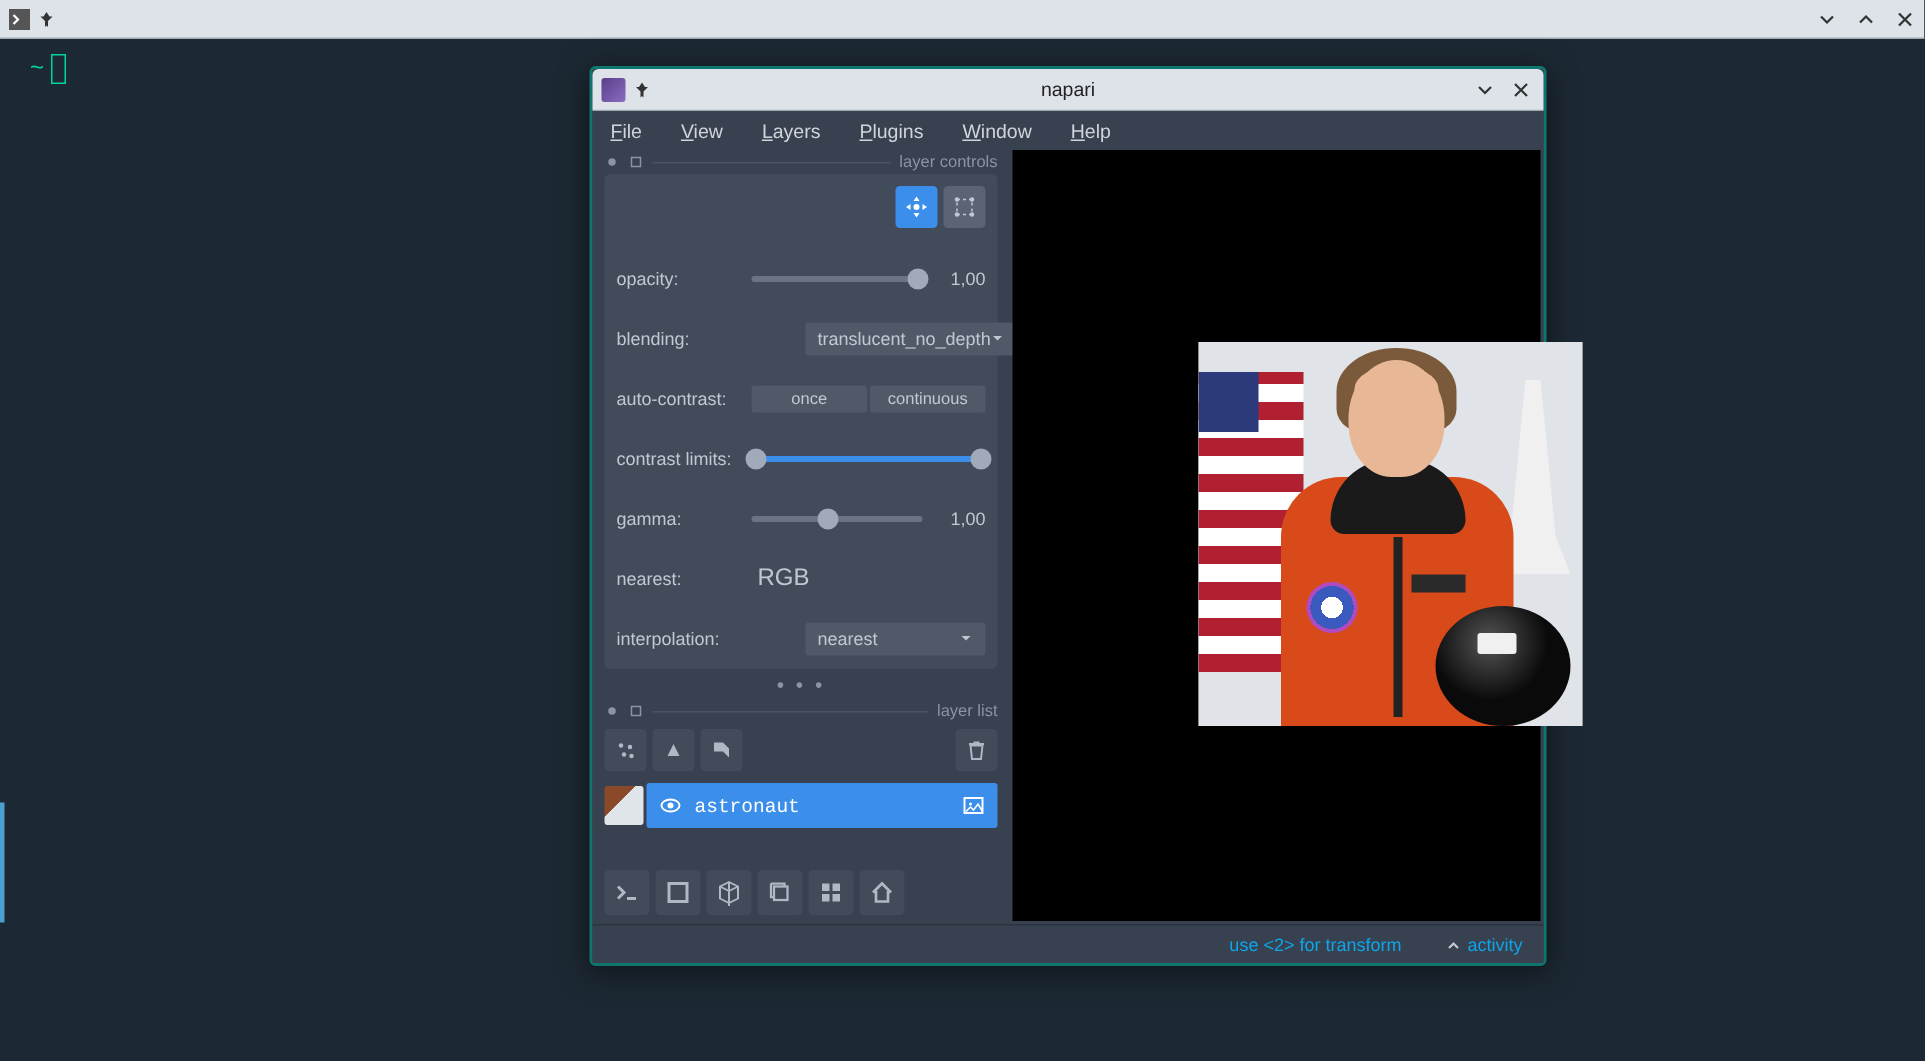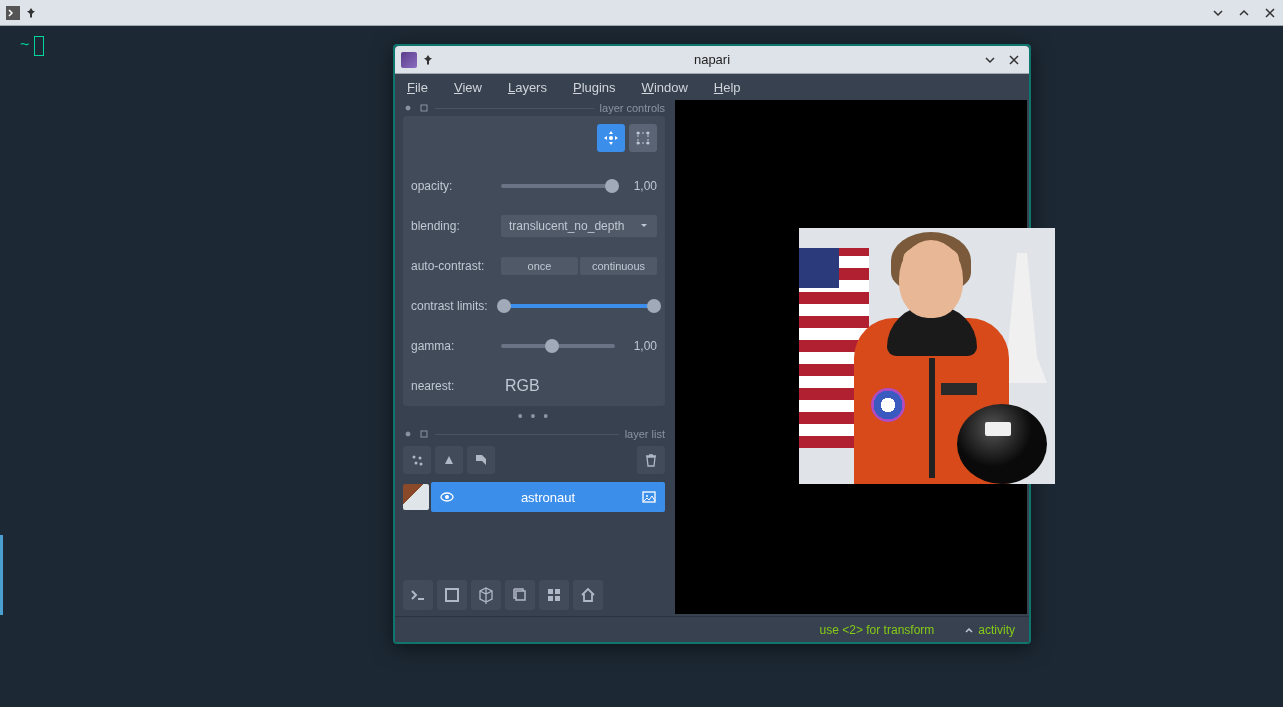--- a/index.html
+++ b/index.html
@@ -43,35 +43,35 @@
 .control-label { width: 82px; flex-shrink: 0; }
 .slider { flex: 1; height: 4px; background: #6a7485; border-radius: 2px; position: relative; cursor: pointer; }
 .slider-filled { height: 100%; background: #3b8eea; border-radius: 2px; position: absolute; left: 0; }
 .slider-thumb { position: absolute; width: 14px; height: 14px; background: #a0aab8; border-radius: 50%; top: -5px; }
 .slider-value { width: 34px; text-align: right; font-size: 12px; }
 .range-slider .slider-thumb.left { left: -4px; }
 .range-slider .slider-thumb.right { right: -4px; }
 .range-slider .slider-filled { left: 4px; right: 4px; width: auto; }
 .btn-group { display: flex; flex: 1; gap: 2px; }
 .btn-small { flex: 1; background: #4f5968; color: #c0c8d4; font-size: 11px; text-align: center; padding: 3px 0; border-radius: 2px; cursor: pointer; }
-.dropdown { flex: 1; background: #4f5968; color: #c0c8d4; font-size: 12px; padding: 4px 8px; border-radius: 2px; display: flex; justify-content: space-between; align-items: center; cursor: pointer; }
+.dropdown { flex: 1; background: #4f5968; color: #c0c8d4; font-size: 12px; padding: 4px 8px; border-radius: 2px; display: flex; justify-content: space-between; align-items: center; cursor: pointer; margin-left: 36px; }
 .static-val { flex: 1; font-size: 16px; color: #c0c8d4; padding-left: 4px; }
 
 .dots-divider { text-align: center; color: #8a94a3; font-size: 14px; letter-spacing: 2px; padding: 2px 0; }
 .vert-dots { position: absolute; right: 2px; top: 248px; color: #8a94a3; font-size: 12px; line-height: 4px; }
 
 .layer-list-tools { display: flex; gap: 4px; margin-top: 4px; }
 .ll-btn { width: 28px; height: 28px; background: #414b5a; border-radius: 3px; display: flex; align-items: center; justify-content: center; cursor: pointer; }
 .ll-btn.trash { margin-left: auto; }
 
 .layer-item { display: flex; align-items: center; margin-top: 8px; height: 30px; gap: 2px; }
 .layer-thumb { width: 26px; height: 26px; background: linear-gradient(135deg, #8a4a2a 40%, #e0e5ea 40%); border-radius: 2px; }
 .layer-main { flex: 1; background: #3b8eea; height: 30px; border-radius: 2px; display: flex; align-items: center; padding: 0 8px; gap: 8px; color: white; font-size: 13px; cursor: pointer; position: relative; }
 .layer-main .eye { flex-shrink: 0; }
-.layer-main .name { flex: 1; text-align: center; }
+.layer-main .name { flex: 1; text-align: left; font-family: Liberation Mono, monospace; }
 
 .bottom-tools { margin-top: auto; display: flex; gap: 4px; padding-bottom: 6px; }
 .bt-btn { width: 30px; height: 30px; background: #414b5a; border-radius: 3px; display: flex; align-items: center; justify-content: center; cursor: pointer; color: #b0b8c6; }
 
 .canvas { flex: 1; background: #000; margin: 0 2px 2px 2px; position: relative; }
 .image-content { position: absolute; left: 124px; top: 128px; width: 256px; height: 256px; background: #d8dce0; overflow: hidden; }
 
 
 .astro-bg { position: absolute; inset: 0; background: #e0e3e8; }
 .astro-flag { position: absolute; left: 0; top: 20px; width: 70px; height: 200px; background: repeating-linear-gradient(0deg, #b02030 0, #b02030 12px, #fff 12px, #fff 24px); }
@@ -81,21 +81,21 @@
 .astro-collar { position: absolute; left: 88px; top: 78px; width: 90px; height: 50px; background: #1a1a1a; border-radius: 45px 45px 10px 10px; }
 .astro-head { position: absolute; left: 100px; top: 12px; width: 64px; height: 78px; background: #e8b896; border-radius: 50% 50% 45% 45%; }
 .astro-hair { position: absolute; left: 92px; top: 4px; width: 80px; height: 58px; background: #7a5a3a; border-radius: 50% 50% 30% 30%; }
 .astro-hair::after { content:""; position:absolute; left: 12px; top: 12px; width: 56px; height: 30px; background:#e8b896; border-radius: 50% 50% 0 0; }
 .astro-helmet { position: absolute; right: 8px; bottom: 0; width: 90px; height: 80px; background: radial-gradient(circle at 40% 30%, #555 0, #0a0a0a 50%); border-radius: 50%; }
 .astro-helmet::after { content:""; position:absolute; left:28px; top:18px; width:26px; height:14px; background:#f0f0f0; border-radius:2px; }
 .astro-patch { position:absolute; left: 72px; top: 160px; width: 34px; height: 34px; border-radius: 50%; background: radial-gradient(circle,#fff 30%, #3a5ac0 30%, #3a5ac0 60%, #b04ac0 60%); }
 .astro-zip { position: absolute; left: 130px; top: 130px; width: 6px; height: 120px; background: #222; }
 .astro-name { position: absolute; left: 142px; top: 155px; width: 36px; height: 12px; background: #2a2a2a; }
 
-.statusbar { height: 26px; background: #38414f; display: flex; align-items: center; justify-content: flex-end; padding: 0 14px; gap: 30px; font-size: 12px; color: #84cc16; border-top: 1px solid #2a3340; }
+.statusbar { height: 26px; background: #38414f; display: flex; align-items: center; justify-content: flex-end; padding: 0 14px; gap: 30px; font-size: 12px; color: #0ea5e9; border-top: 1px solid #2a3340; }
 .activity { display: flex; align-items: center; gap: 4px; cursor: pointer; }
 
 svg { display: block; }
 </style>
 </head>
 <body>
 
 <div class="outer-window">
   <div class="outer-titlebar">
     <div class="outer-titlebar-left">
@@ -243,20 +243,29 @@
               <div class="slider-thumb" style="left:calc(45% - 7px)"></div>
             </div>
           <span class="slider-value">1,00</span>
         </div>
 
         <div class="control-row">
           <span class="control-label">nearest:</span>
           <span class="static-val">RGB</span>
         </div>
 
+        <div class="control-row">
+          <span class="control-label">interpolation:</span>
+          <div class="dropdown">
+            <span>nearest</span>
+            <svg width="10" height="10">
+                <path d="M2 3l3 3 3-3" fill="#c0c8d4"></path>
+              </svg>
+          </div>
+        </div>
       </div>
 
       <div class="dots-divider">• • •</div>
       <div class="vert-dots">⋮</div>
 
       <div class="section-header">
         <svg width="10" height="10">
             <circle cx="5" cy="5" r="2" fill="#8a94a3" stroke="#8a94a3"></circle>
           </svg>
         <svg width="10" height="10">

